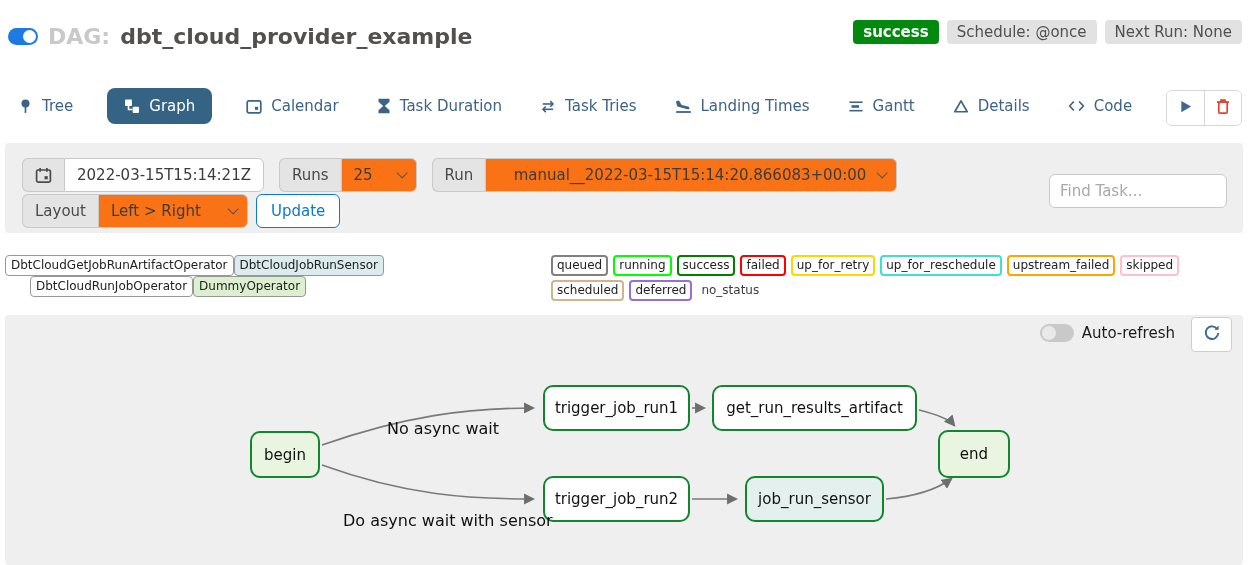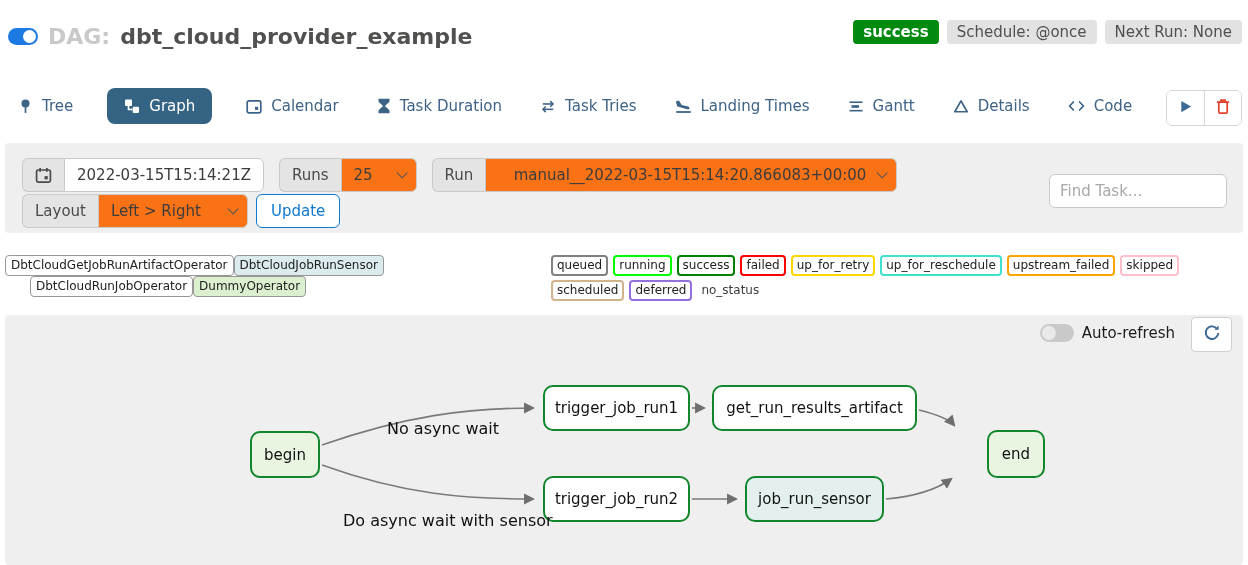--- a/index.html
+++ b/index.html
@@ -271,21 +271,21 @@
       <path d="M687,93 L699,93" marker-end="url(#arrow)"></path>
       <path d="M914,95 C934,100 944,104 949,110" marker-end="url(#arrow)"></path>
       <path d="M687,184 L731,184" marker-end="url(#arrow)"></path>
       <path d="M881,184 C915,181 935,172 946,164" marker-end="url(#arrow)"></path>
     </g>
   </svg>
   <div id="nodes">
       <div class="node" style="left: 245px; top: 116px; width: 70px; height: 47px; background: rgb(233, 245, 225); border-color: rgb(18, 134, 44);">begin</div>
       <div class="node" style="left: 538px; top: 70px; width: 147px; height: 46px; background: rgb(255, 255, 255); border-color: rgb(18, 134, 44);">trigger_job_run1</div>
       <div class="node" style="left: 707px; top: 70px; width: 205px; height: 46px; background: rgb(255, 255, 255); border-color: rgb(18, 134, 44);">get_run_results_artifact</div>
-      <div class="node" style="left: 982px; top: 115px; width: 58px; height: 48px; background: rgb(233, 245, 225); border-color: rgb(18, 134, 44); text-align: right;">end</div>
+      <div class="node" style="left: 933px; top: 115px; width: 72px; height: 48px; background: rgb(233, 245, 225); border-color: rgb(18, 134, 44); text-align: right;">end</div>
       <div class="node" style="left: 538px; top: 161px; width: 147px; height: 46px; background: rgb(255, 255, 255); border-color: rgb(18, 134, 44);">trigger_job_run2</div>
       <div class="node" style="left: 740px; top: 161px; width: 139px; height: 46px; background: rgb(227, 240, 238); border-color: rgb(18, 134, 44);">job_run_sensor</div>
     </div>
   <div id="edge-labels">
       <div class="edge-label" style="left: 382px; top: 104px;">No async wait</div>
       <div class="edge-label" style="left: 338px; top: 196px;">Do async wait with sensor</div>
     </div>
 </div>
 
 </body></html>

